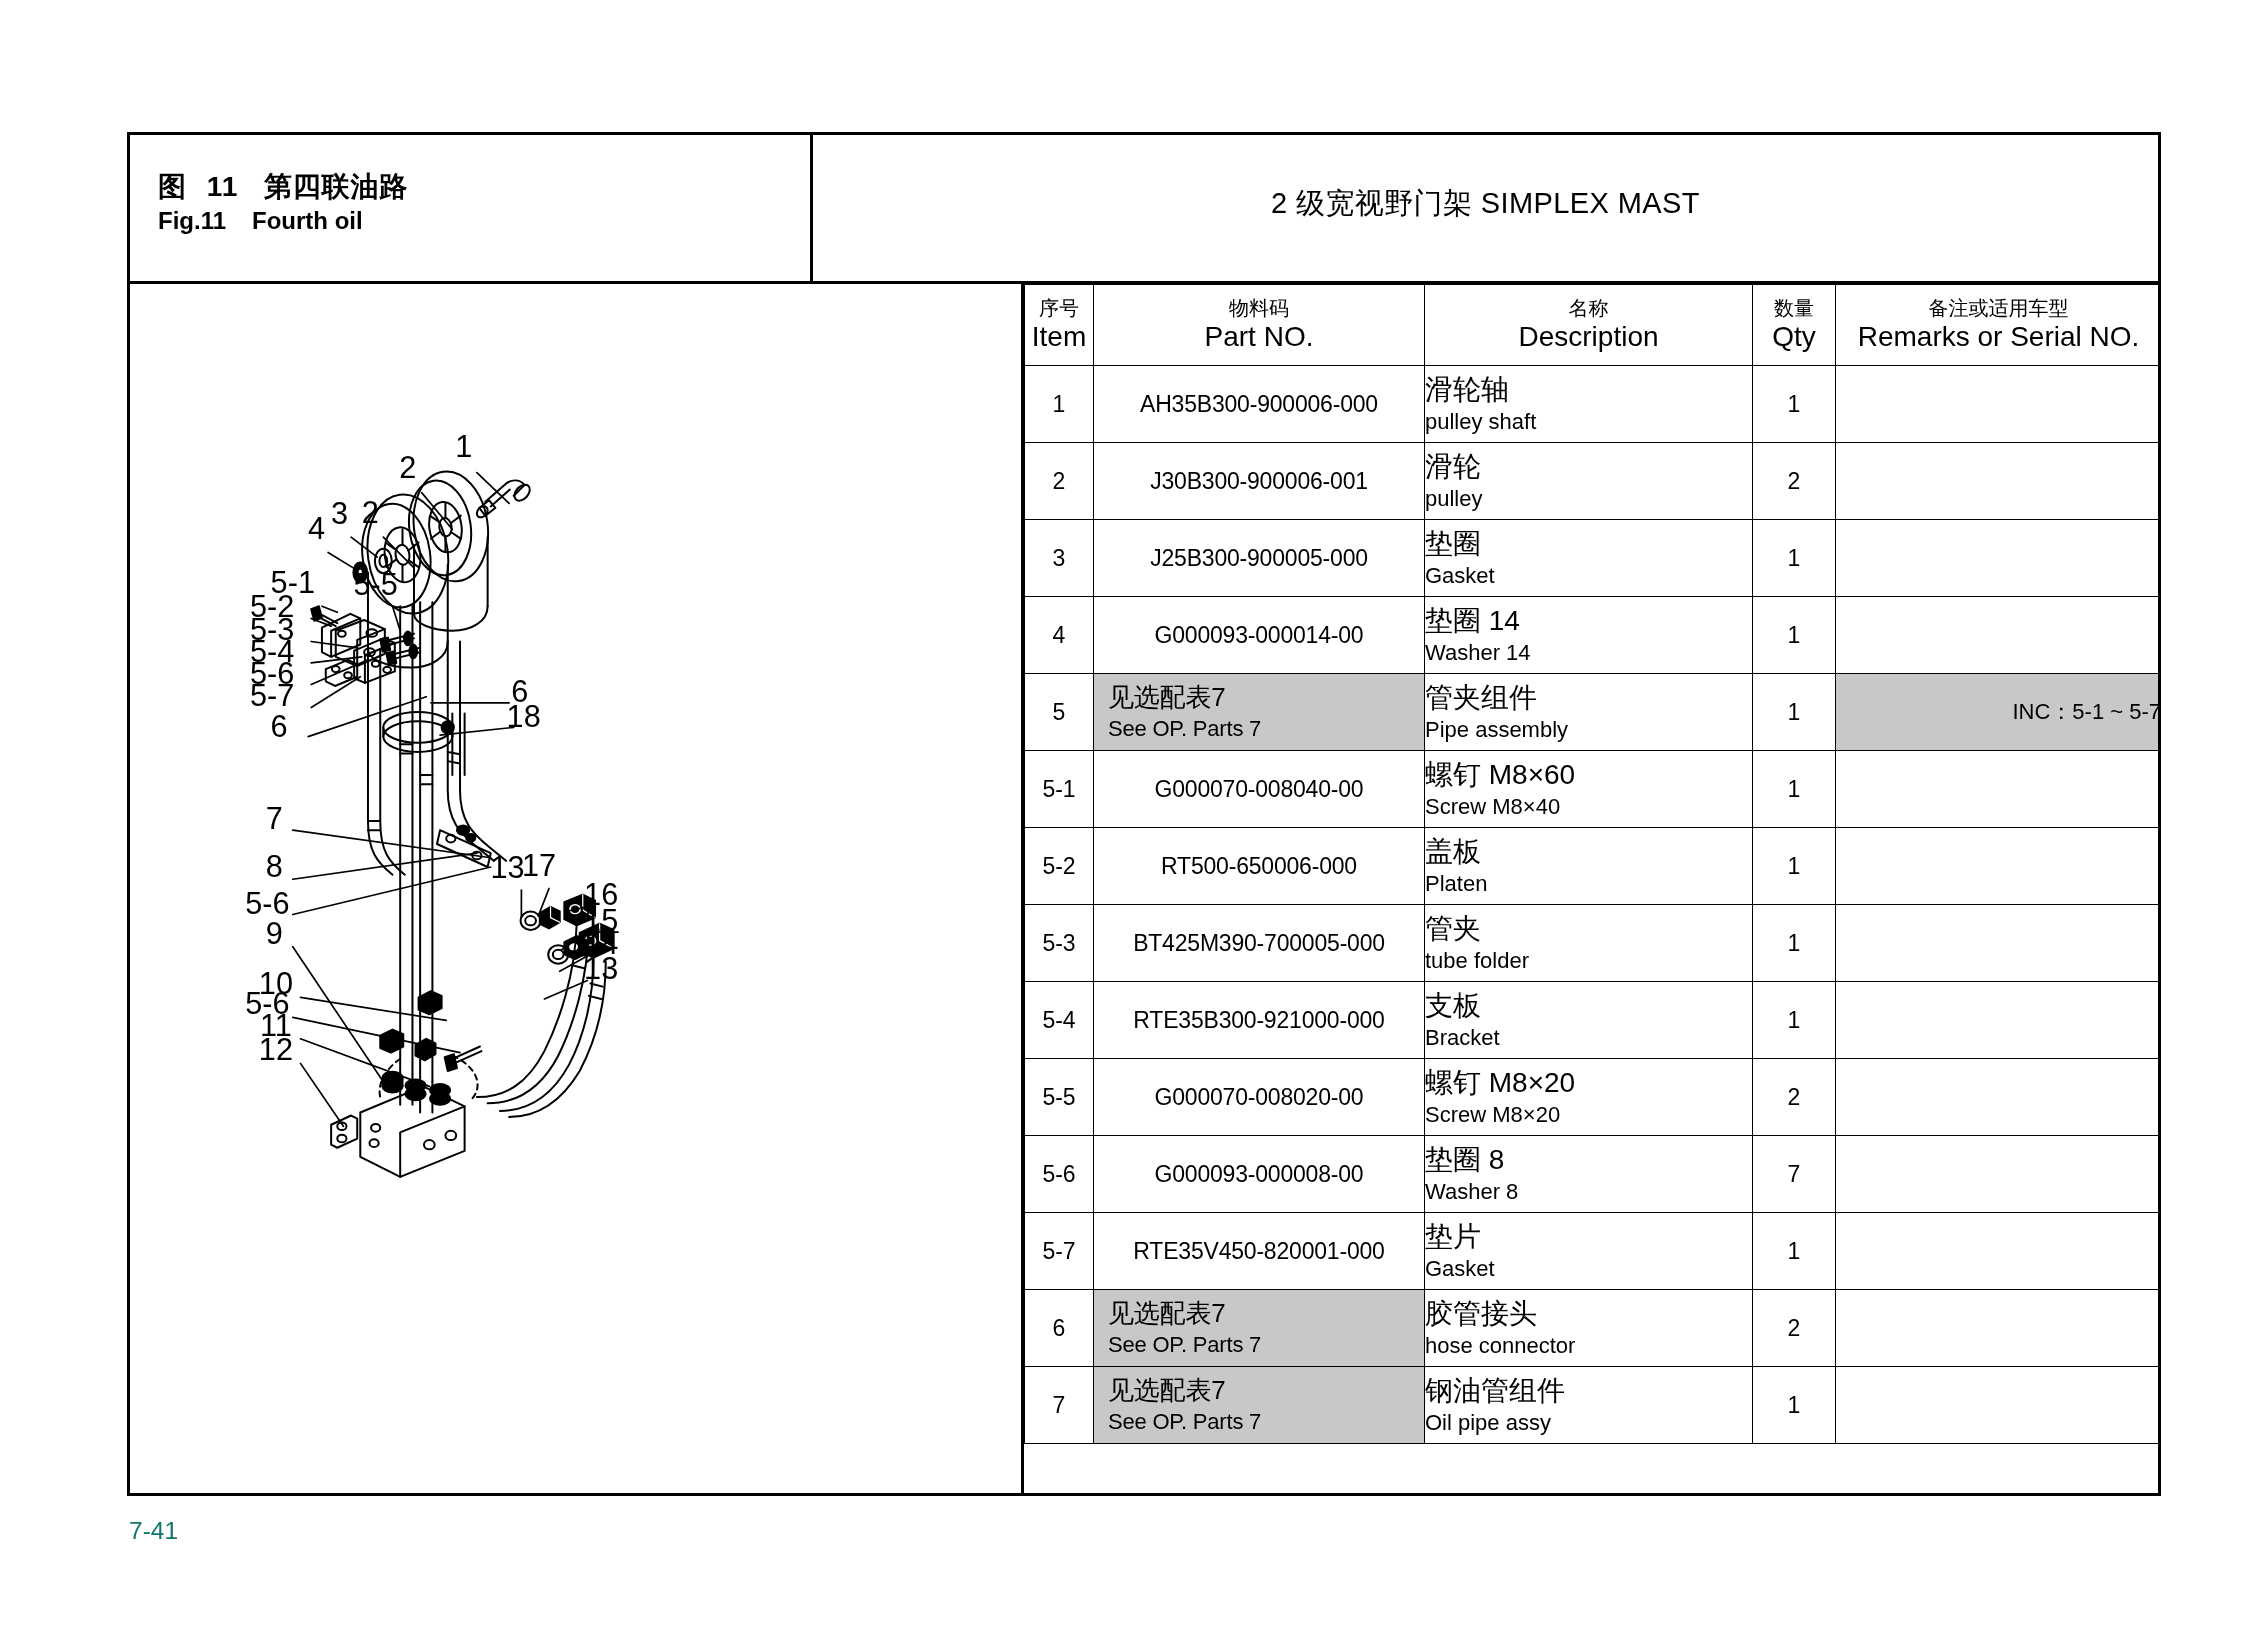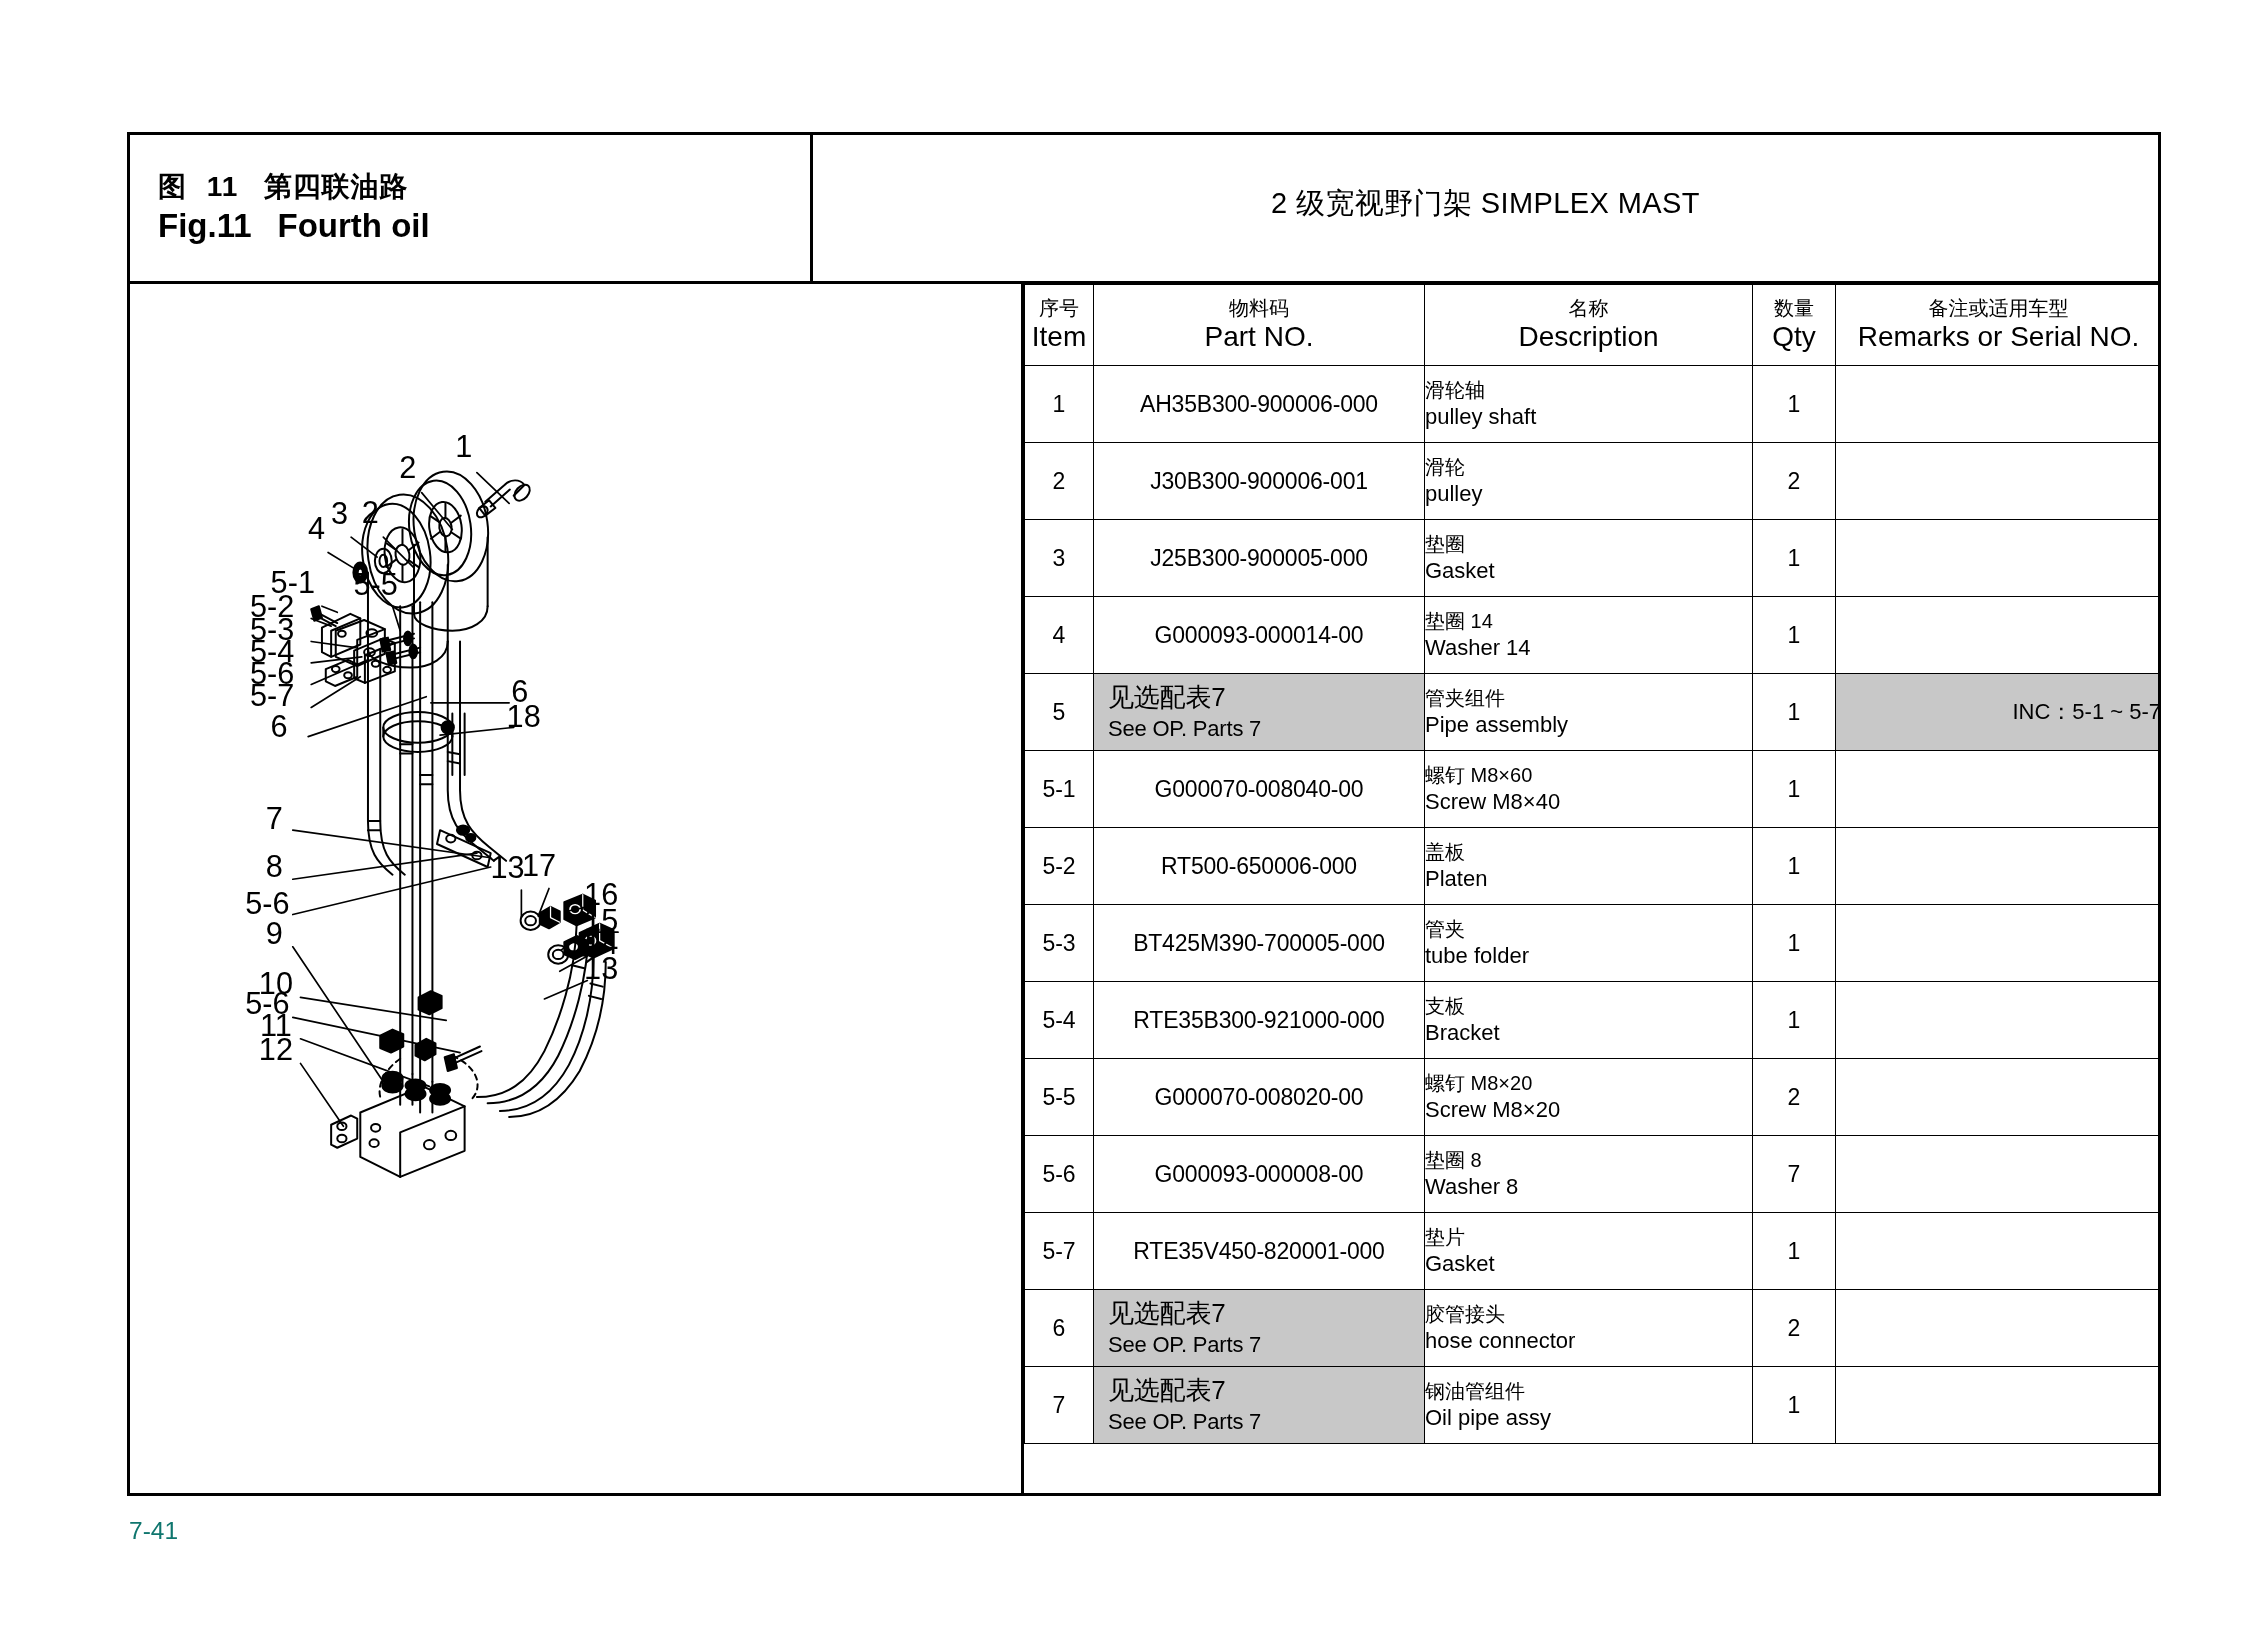--- a/index.html
+++ b/index.html
@@ -50,21 +50,21 @@
     white-space: nowrap;
     color: #000;
     line-height: 1.30;
   }
   .fig-line .cn {
     font-size: 28px;
     font-weight: bold;
     letter-spacing: 0.8px;
   }
   .fig-line .en {
-    font-size: 33px;
+    font-size: 24px;
     font-weight: bold;
     letter-spacing: 0px;
   }
   .fig-gap { display:inline-block; width: 26px; }
   .fig-gap-sm { display:inline-block; width: 20px; }
 
   #mast-title-cell {
     flex: 1;
     display: flex;
     align-items: center;
@@ -139,21 +139,21 @@
   td.part.two-line {
     text-align: left;
     padding-left: 14px;
   }
   td.part.two-line .cn { display:block; font-size: 26px; line-height:1.30; }
   td.part.two-line .en { display:block; font-size: 22px; line-height:1.30; }
   td.desc {
     text-align: left;
     padding-left: 14px;
   }
-  td.desc .cn { display:block; font-size: 20px; line-height:1.30; }
+  td.desc .cn { display:block; font-size: 28px; line-height:1.30; }
   td.desc .en { display:block; font-size: 22px; line-height:1.30; }
   td.qty {
     text-align: center;
     font-size: 23px;
   }
   td.rem {
     text-align: right;
     font-size: 22px;
   }
   td.shaded { background: #c8c8c8; }

